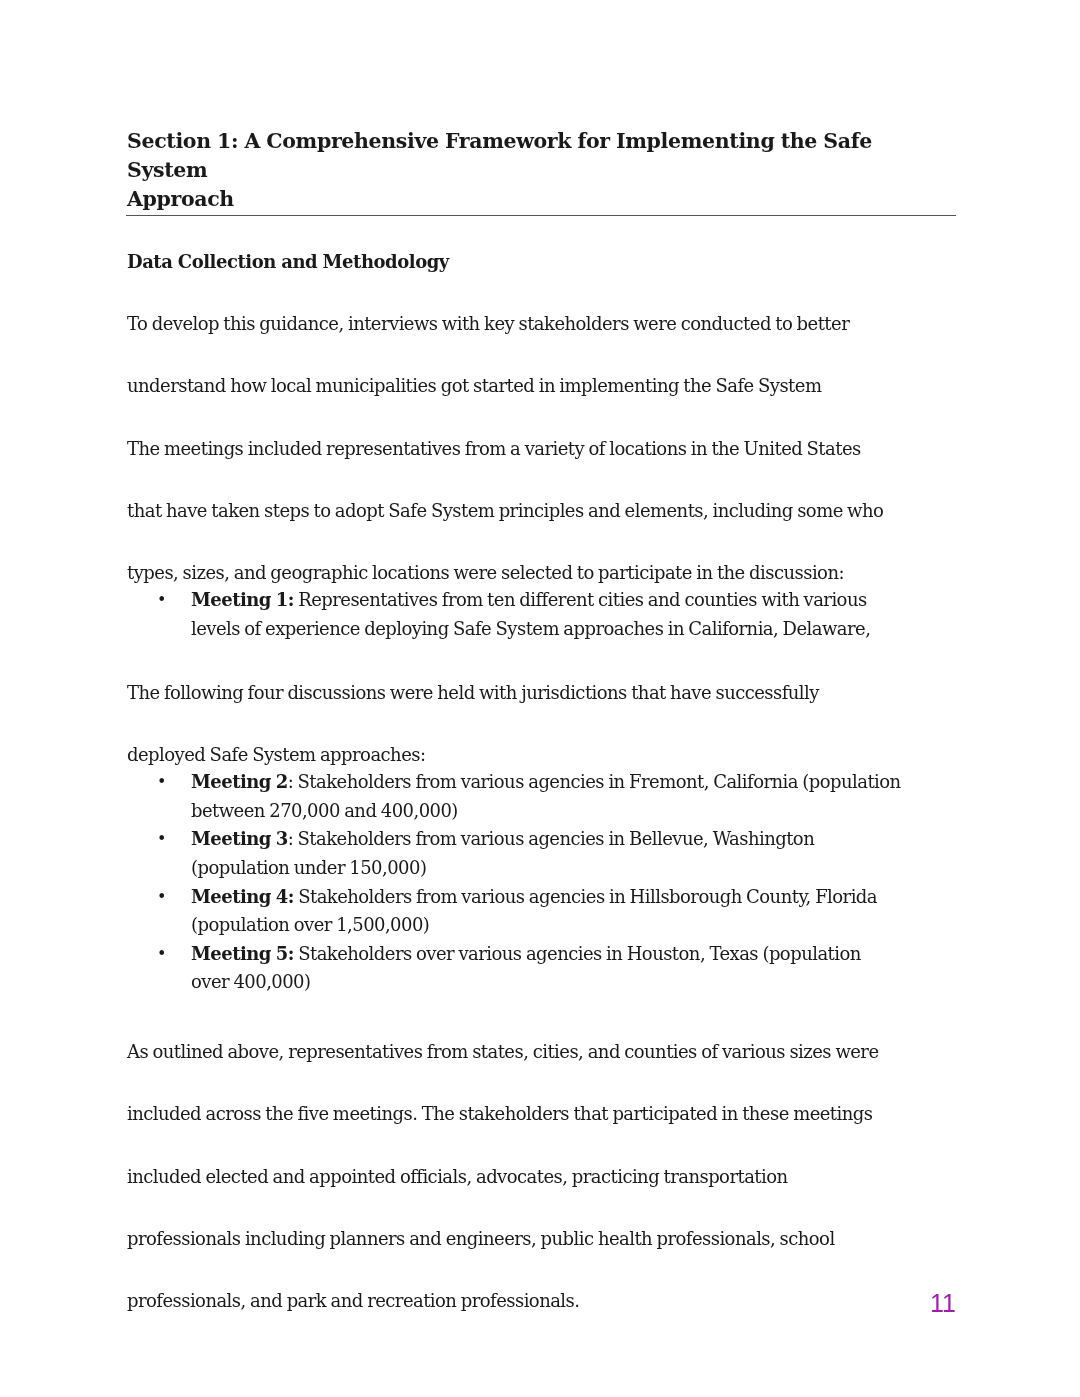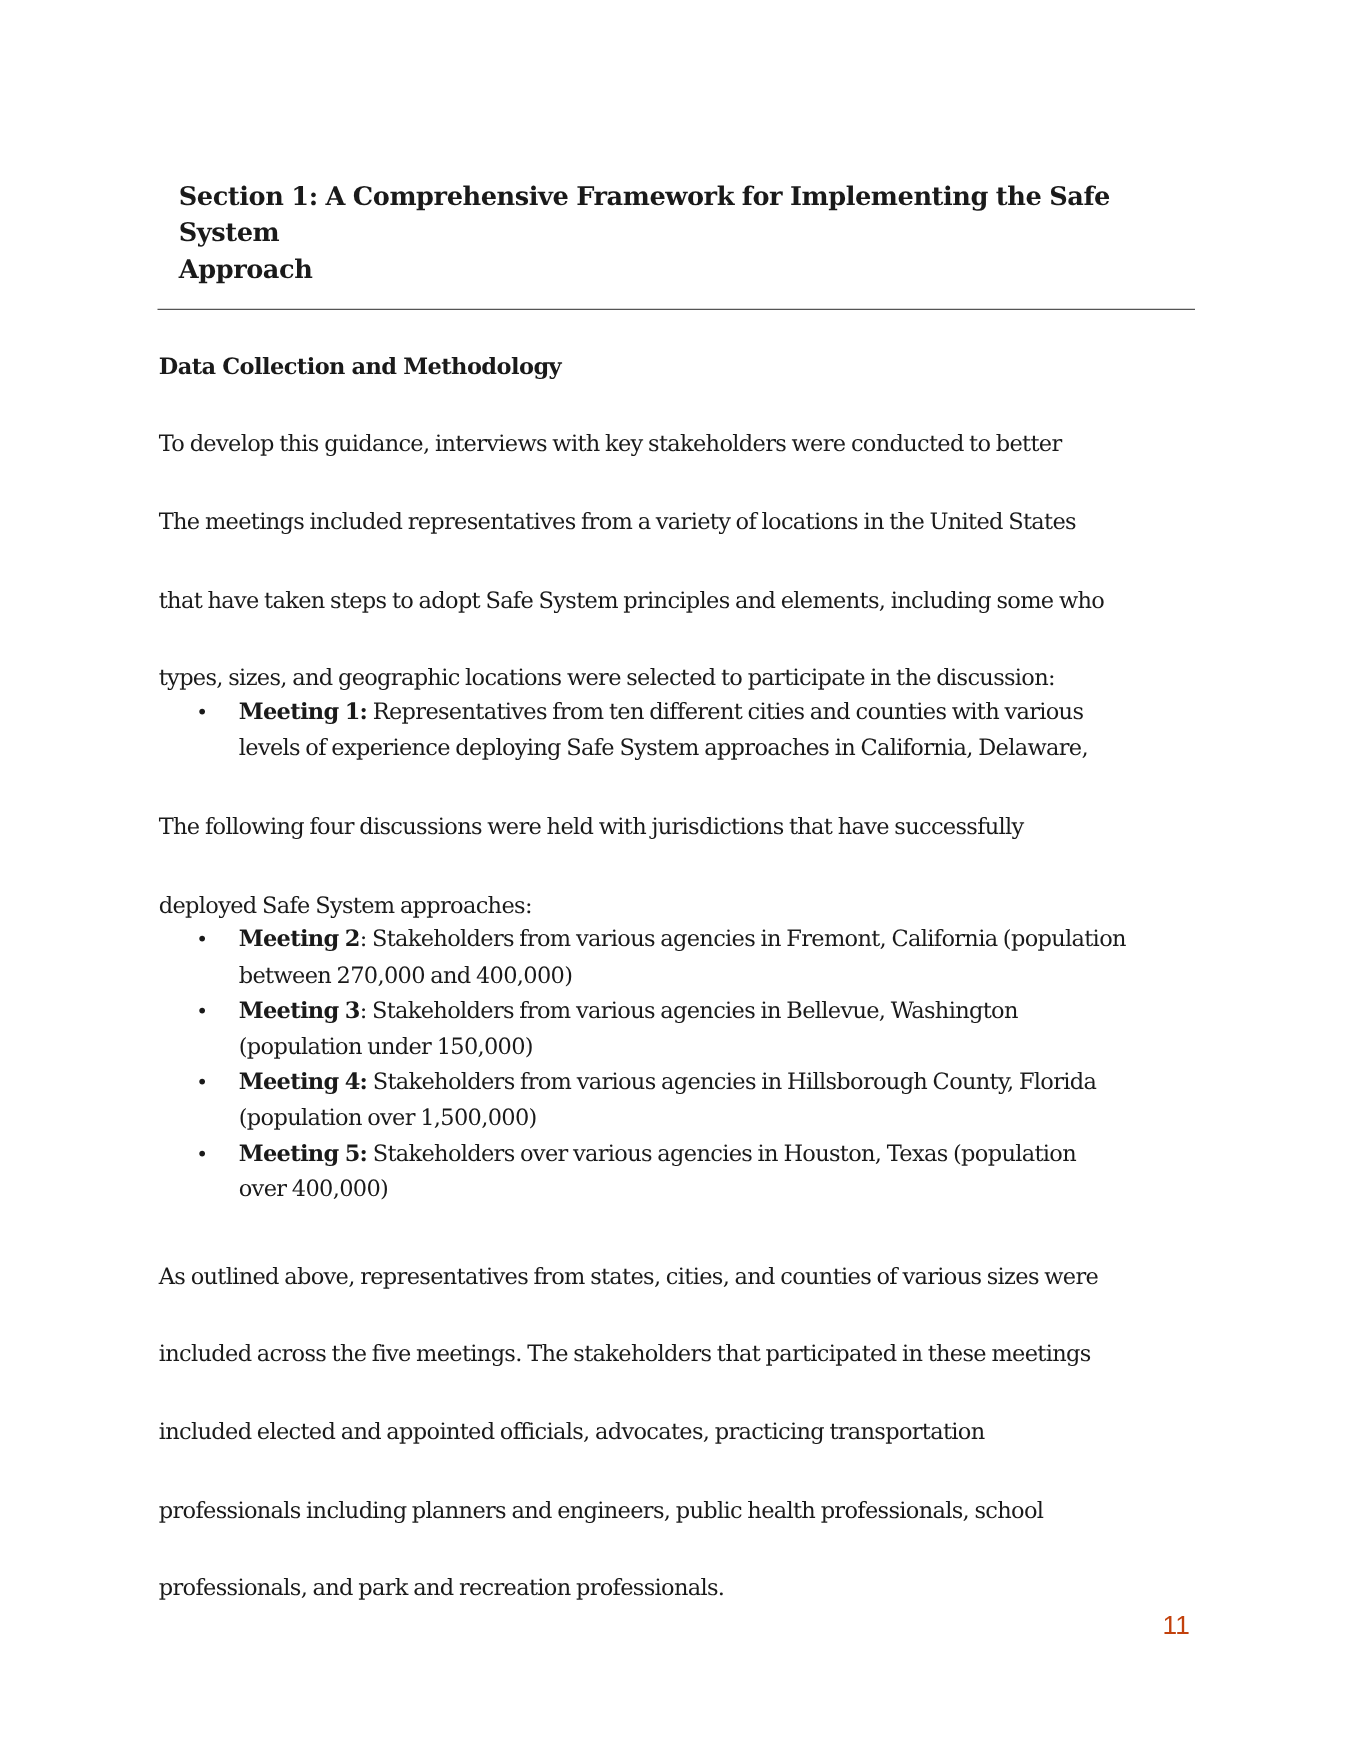--- a/index.html
+++ b/index.html
@@ -19,21 +19,21 @@
       position: absolute;
       left: 127px;
       top: 127px;
       width: 830px;
     }
     .section-title {
       font-family: "DejaVu Serif", serif;
       font-weight: bold;
       font-size: 20.5px;
       line-height: 29px;
-      margin: 16px;
+      margin: 0;
       padding-bottom: 1px;
       letter-spacing: -0.35px;
       word-spacing: -0.5px;
     }
     .title-rule {
       height: 0;
       border-top: 1.5px solid #555;
       margin: 0 0 0 -1px;
       width: 830px;
     }
@@ -81,39 +81,40 @@
     .bold { font-weight: bold; }
     .list-1 { margin-top: 20px; }
     .para-2 { margin-top: 14px; }
     .list-2 { margin-top: 21px; }
     .para-3 { margin-top: 42px; }
     .page-number {
       position: absolute;
       left: 930px;
       top: 1289px;
       font-family: "Liberation Sans", "DejaVu Sans", sans-serif;
-      font-size: 21px;
-      color: #c2410c;
+      font-size: 25px;
+      color: #a21caf;
     }
   </style>
 </head>
 <body>
 
 <div class="page">
 
   <h1 class="section-title">
     <span>Section 1: A Comprehensive Framework for Implementing the Safe System</span><br>
     <span>Approach</span>
   </h1>
   <div class="title-rule"></div>
 
   <h2 class="subheading">Data Collection and Methodology</h2>
 
   <p class="para">
     <span class="line">To develop this guidance, interviews with key stakeholders were conducted to better</span>
+    <span class="line">understand how local municipalities got started in implementing the Safe System</span>
     <span class="line">The meetings included representatives from a variety of locations in the United States</span>
     <span class="line">that have taken steps to adopt Safe System principles and elements, including some who</span>
     <span class="line">types, sizes, and geographic locations were selected to participate in the discussion:</span>
   </p>
 
   <ul class="meetings list-1">
     <li>
       <span class="bullet">•</span>
       <span class="line"><span class="bold">Meeting 1:</span><span> Representatives from ten different cities and counties with various</span></span>
       <span class="line">levels of experience deploying Safe System approaches in California, Delaware,</span>

